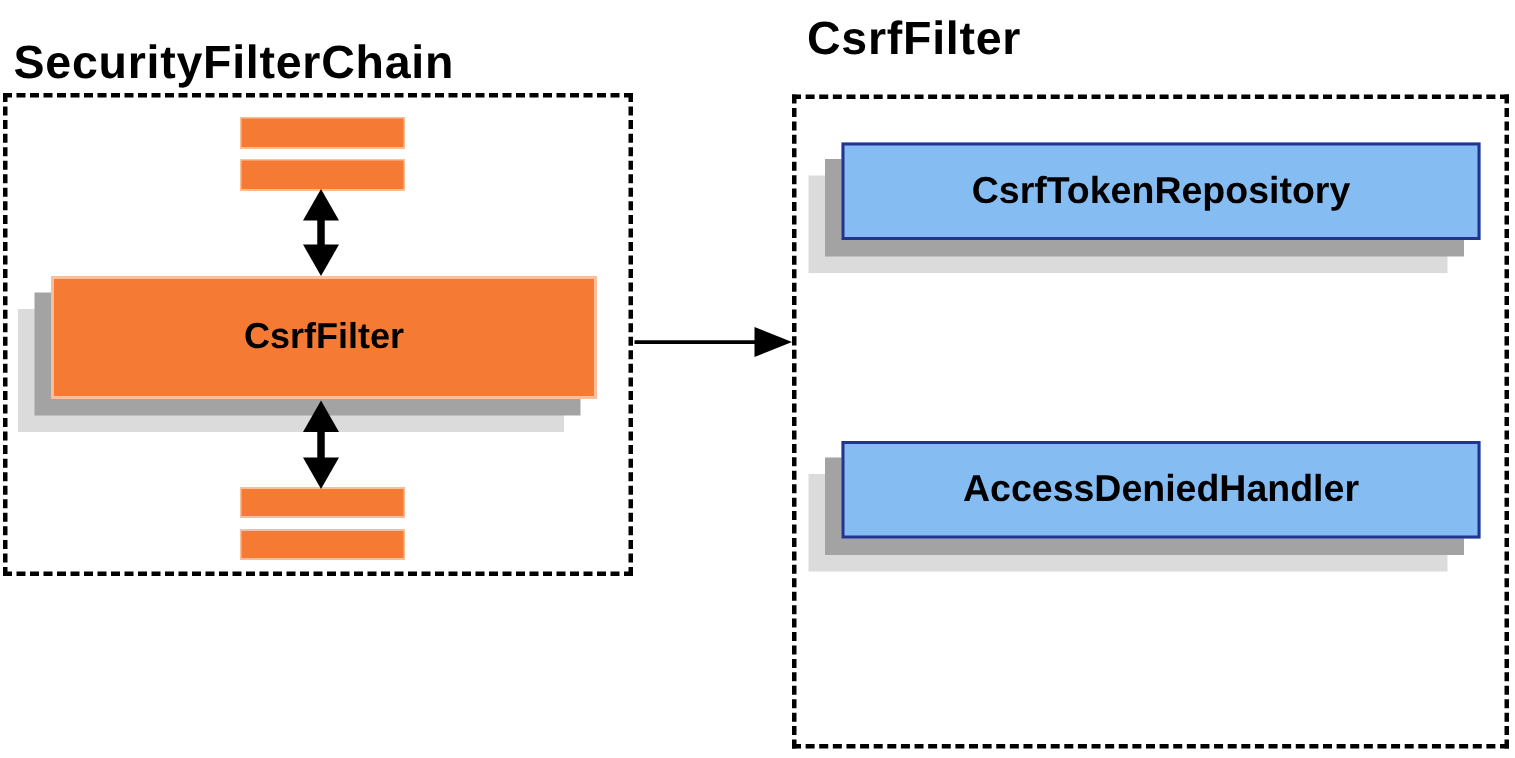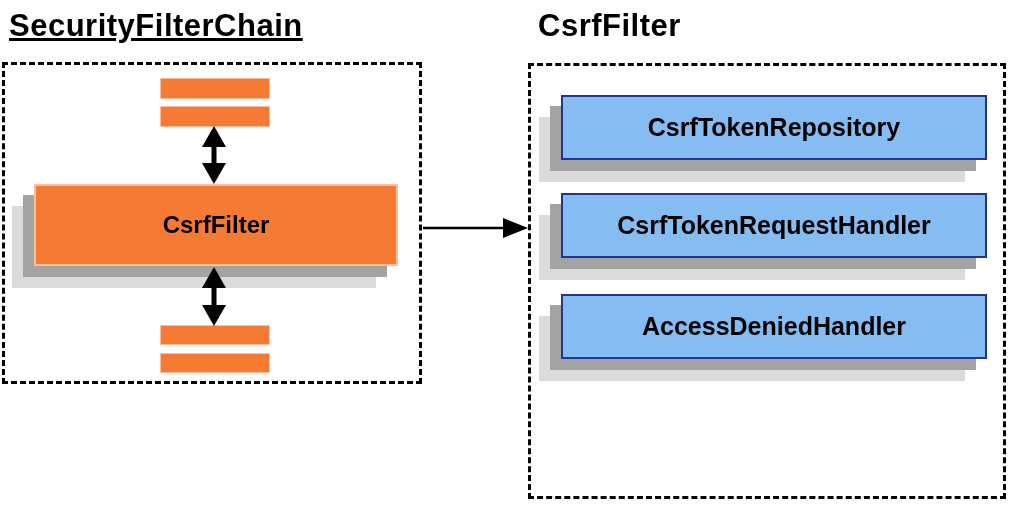--- a/index.html
+++ b/index.html
@@ -23,21 +23,21 @@
     overflow: hidden;
   }
   .title {
     position: absolute;
     font-size: 31px;
     font-weight: bold;
     color: var(--ink);
     white-space: nowrap;
     letter-spacing: 0.5px;
   }
-  .title-left  { left: 9px;  top: 8px; text-decoration: underline; }
+  .title-left  { left: 9px;  top: 24px; }
   .title-right { left: 538px; top: 8px; }
 
   .dashed-panel {
     position: absolute;
     border: 3px dashed var(--ink);
     background: transparent;
   }
   .panel-left  { left: 2px;   top: 62px; width: 420px; height: 322px; }
   .panel-right { left: 528px; top: 63px; width: 478px; height: 436px; }
 
@@ -124,25 +124,20 @@
   </div>
 
   <div class="dashed-panel panel-right"></div>
 
   <div class="node component component-1">
     <div class="layer shadow-far"></div>
     <div class="layer shadow-near"></div>
     <div class="face">CsrfTokenRepository</div>
   </div>
 
-  <div class="node component component-2">
-    <div class="layer shadow-far"></div>
-    <div class="layer shadow-near"></div>
-    <div class="face">CsrfTokenRequestHandler</div>
-  </div>
 
   <div class="node component component-3">
     <div class="layer shadow-far"></div>
     <div class="layer shadow-near"></div>
     <div class="face">AccessDeniedHandler</div>
   </div>
 
 
   <svg class="arrow-overlay" viewBox="0 0 1010 505" xmlns="http://www.w3.org/2000/svg">
 

